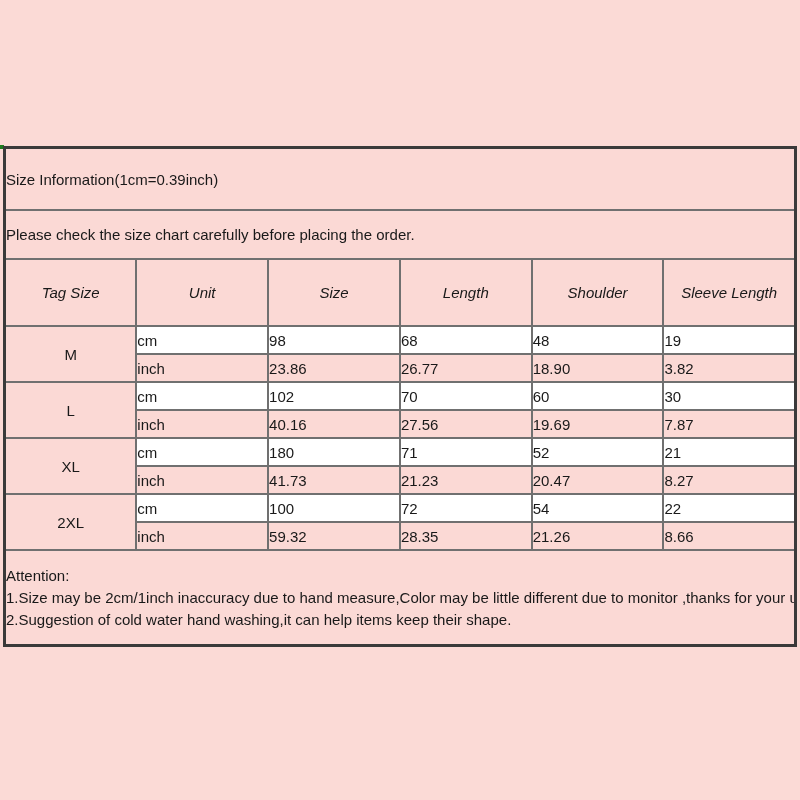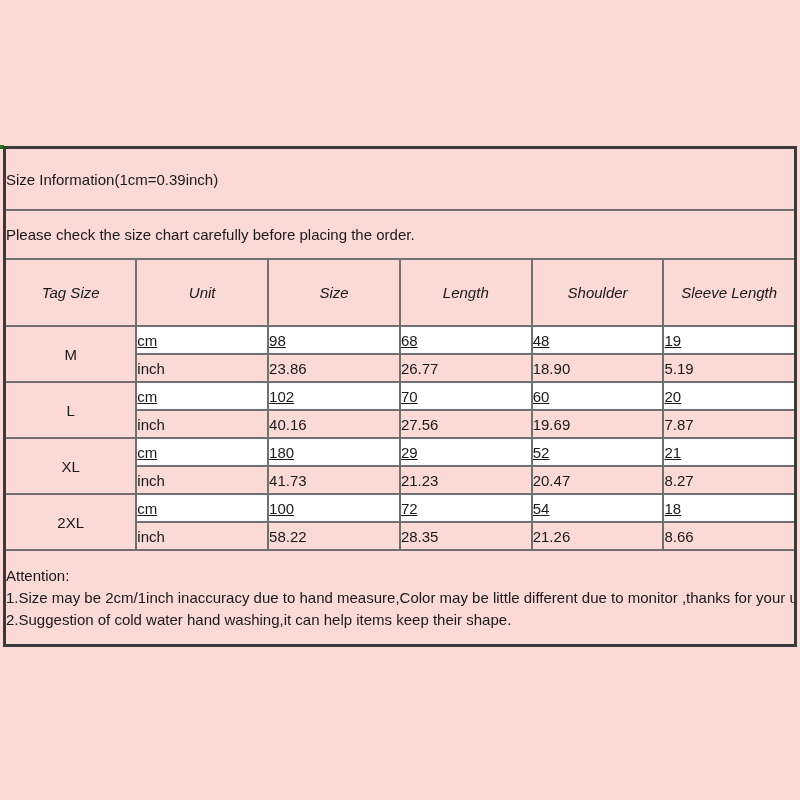--- a/index.html
+++ b/index.html
@@ -26,21 +26,21 @@
   .size-table td, .size-table th {
     border: 2px solid #707070;
     font-size: 15px;
     font-weight: normal;
     vertical-align: middle;
     padding: 0;
     overflow: hidden;
     white-space: nowrap;
   }
   .pink  { background: #fbd9d5; }
-  .white { background: #ffffff; text-decoration: underline; }
+  .white { background: #ffffff; }
 
   .title-cell {
     height: 60px;
     vertical-align: bottom;
     padding-bottom: 5px;
     font-weight: bold;
     font-size: 16px;
   }
   .subtitle-cell {
     height: 47px;
@@ -115,66 +115,66 @@
     <td class="white">98</td>
     <td class="white">68</td>
     <td class="white">48</td>
     <td class="white">19</td>
   </tr>
   <tr class="data-row">
     <td class="pink">inch</td>
     <td class="pink">23.86</td>
     <td class="pink">26.77</td>
     <td class="pink">18.90</td>
-    <td class="pink">5.19</td>
+    <td class="pink">3.82</td>
   </tr>
 
   <tr class="data-row">
     <th class="tag-cell pink" rowspan="2">L</th>
     <td class="white">cm</td>
     <td class="white">102</td>
     <td class="white">70</td>
     <td class="white">60</td>
-    <td class="white">20</td>
+    <td class="white">30</td>
   </tr>
   <tr class="data-row">
     <td class="pink">inch</td>
     <td class="pink">40.16</td>
     <td class="pink">27.56</td>
     <td class="pink">19.69</td>
     <td class="pink">7.87</td>
   </tr>
 
   <tr class="data-row">
     <th class="tag-cell pink" rowspan="2">XL</th>
     <td class="white">cm</td>
     <td class="white">180</td>
-    <td class="white">29</td>
+    <td class="white">71</td>
     <td class="white">52</td>
     <td class="white">21</td>
   </tr>
   <tr class="data-row">
     <td class="pink">inch</td>
     <td class="pink">41.73</td>
     <td class="pink">21.23</td>
     <td class="pink">20.47</td>
     <td class="pink">8.27</td>
   </tr>
 
   <tr class="data-row">
     <th class="tag-cell pink" rowspan="2">2XL</th>
     <td class="white">cm</td>
     <td class="white">100</td>
     <td class="white">72</td>
     <td class="white">54</td>
-    <td class="white">18</td>
+    <td class="white">22</td>
   </tr>
   <tr class="data-row">
     <td class="pink">inch</td>
-    <td class="pink">58.22</td>
+    <td class="pink">59.32</td>
     <td class="pink">28.35</td>
     <td class="pink">21.26</td>
     <td class="pink">8.66</td>
   </tr>
 
   <tr>
     <td class="attention-cell pink" colspan="6">
       <div>Attention:</div>
       <div>1.Size may be 2cm/1inch inaccuracy due to hand measure,Color may be little different due to monitor ,thanks for your understanding.</div>
       <div>2.Suggestion of cold water hand washing,it can help items keep their shape.</div>

